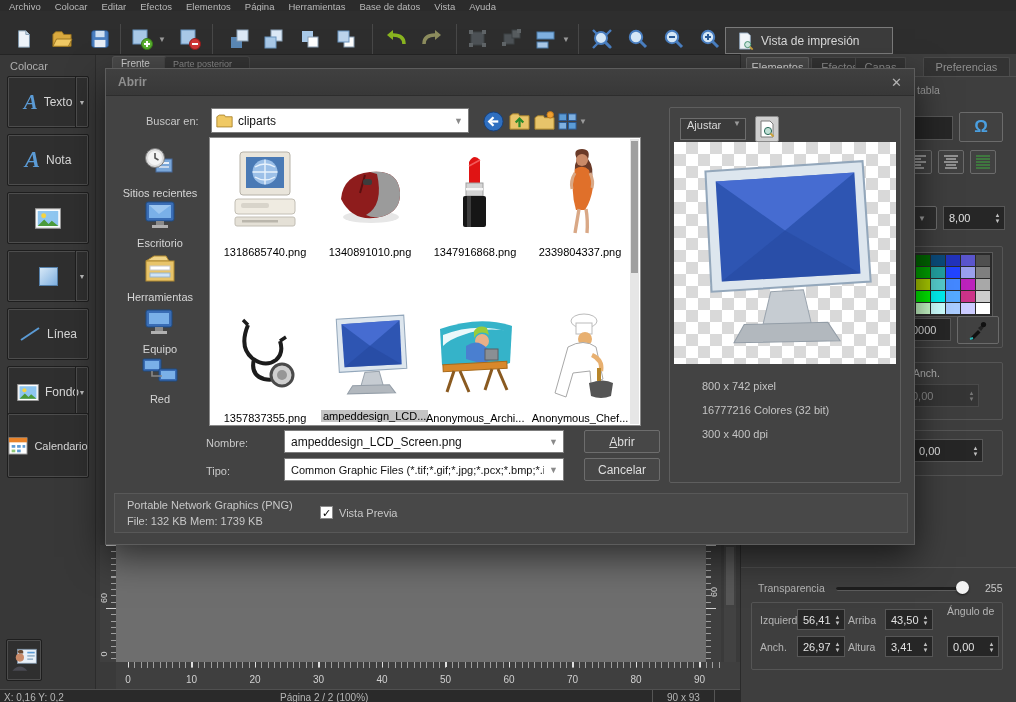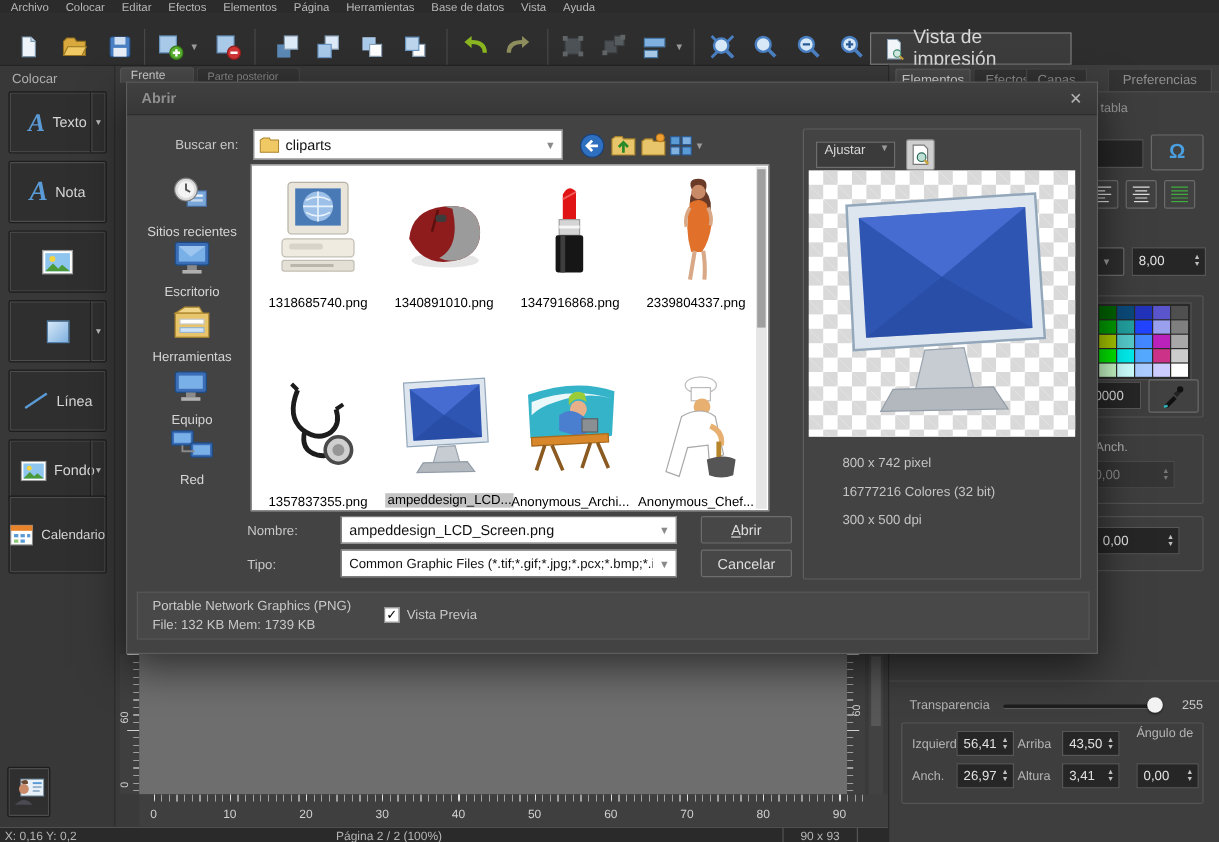--- a/index.html
+++ b/index.html
@@ -17,21 +17,21 @@
   .menu-item { font-size:9.5px; color:#b9b9b9; padding:0 7px; line-height:13px; white-space:nowrap; }
 
   
   .toolbar { left:0; top:11px; width:1016px; height:44px; background:#2e2e2e; border-bottom:1px solid #242424; }
   .tbtn { position:absolute; top:16px; width:24px; height:24px; display:flex; align-items:center; justify-content:center; }
   .tsep { position:absolute; top:13px; width:1px; height:30px; background:#5a5a5a; opacity:.6; }
   .chev { font-size:8px; color:#9a9a9a; }
   .disabled { opacity:.55; }
   .pp-btn { position:absolute; left:725px; top:16px; width:168px; height:27px;
     background:#3c3c3c; border:1px solid #7a7a7a; display:flex; align-items:center; gap:7px;
-    padding-left:10px; font-size:16px; color:#d8d8d8; }
+    padding-left:10px; font-size:12px; color:#d8d8d8; }
 
   
   .placer { left:0; top:55px; width:96px; height:647px; background:#383838; border-right:1px solid #2c2c2c; }
   .placer-title { position:absolute; left:10px; top:5px; font-size:11px; color:#aeaeae; }
   .pbtn { position:absolute; left:7px; width:82px; height:52px; background:#2f2f2f;
     border:1px solid #1e1e1e; box-shadow:inset 0 0 0 1px #4d4d4d; border-radius:2px;
     display:flex; align-items:center; justify-content:center; gap:6px; font-size:12px; color:#d6d6d6; }
   .pbtn .dd { position:absolute; right:0; top:0; bottom:0; width:13px; border-left:1px solid #1e1e1e;
     box-shadow:inset 1px 0 0 #4d4d4d; display:flex; align-items:center; justify-content:center; font-size:7px; color:#bbb; }
   .glyphA { font-family:"Liberation Serif", serif; font-style:italic; font-weight:bold; color:#5b9bd5; }
@@ -334,21 +334,21 @@
         <rect x="21" y="7" width="9" height="2" fill="#5b9bd5"></rect>
         <rect x="21" y="11" width="9" height="2" fill="#9ab5cc"></rect>
         <rect x="21" y="15" width="7" height="2" fill="#9ab5cc"></rect>
         <circle cx="12" cy="14" r="5" fill="#c98a68"></circle>
         <path d="M11 9q-4-3 1-4q5-1 4 4z" fill="#6a4a32"></path>
         <path d="M3 30q9-10 18 0z" fill="#4a4a52"></path>
       </svg>
   </div>
 </div>
 
-<div class="ptab active" style="left:100px;width:62px"><span>Frente</span></div>
+<div class="ptab active" style="left:112px;width:62px"><span>Frente</span></div>
 <div class="ptab inactive" style="left:164px;width:86px;font-size:9px"><span>Parte posterior</span></div>
 
 <div class="abs ruler" style="left:100px;top:545px;width:16px;height:117px">
   <div class="vtick-minor" style="right:0"></div>
   <div class="vtick-major" style="right:0"></div>
   <span class="vlabel" style="left:-1px;top:48px">60</span>
   <span class="vlabel" style="left:1px;top:104px">0</span>
 </div>
 <div class="abs" style="left:116px;top:545px;width:590px;height:117px;background:#6e6e6e"></div>
 <div class="abs ruler" style="left:706px;top:545px;width:15px;height:117px">
@@ -770,15 +770,15 @@
           <polygon points="22,20 176,10 184,128 28,138" fill="#dde6ee" stroke="#93a7bb" stroke-width="2"></polygon>
           <polygon points="32,30 168,21 174,120 38,128" fill="#2e55b2"></polygon>
           <polygon points="32,30 168,21 100,78" fill="#4a71d6" opacity="0.85"></polygon>
           <polygon points="38,128 174,120 100,78" fill="#24489e" opacity="0.5"></polygon>
           <polygon points="86,138 118,136 126,170 78,172" fill="#c6ccd2" stroke="#9aa4ae"></polygon>
           <polygon points="60,170 142,168 154,186 50,188" fill="#b2b8be" stroke="#939da7"></polygon>
         </svg>
     </div>
     <span class="pvinfo" style="left:12px;top:272px">800 x 742 pixel</span>
     <span class="pvinfo" style="left:12px;top:296px">16777216 Colores (32 bit)</span>
-    <span class="pvinfo" style="left:12px;top:320px">300 x 500 dpi</span>
+    <span class="pvinfo" style="left:12px;top:320px">300 x 400 dpi</span>
   </div>
 </div>
 
 </body></html>

